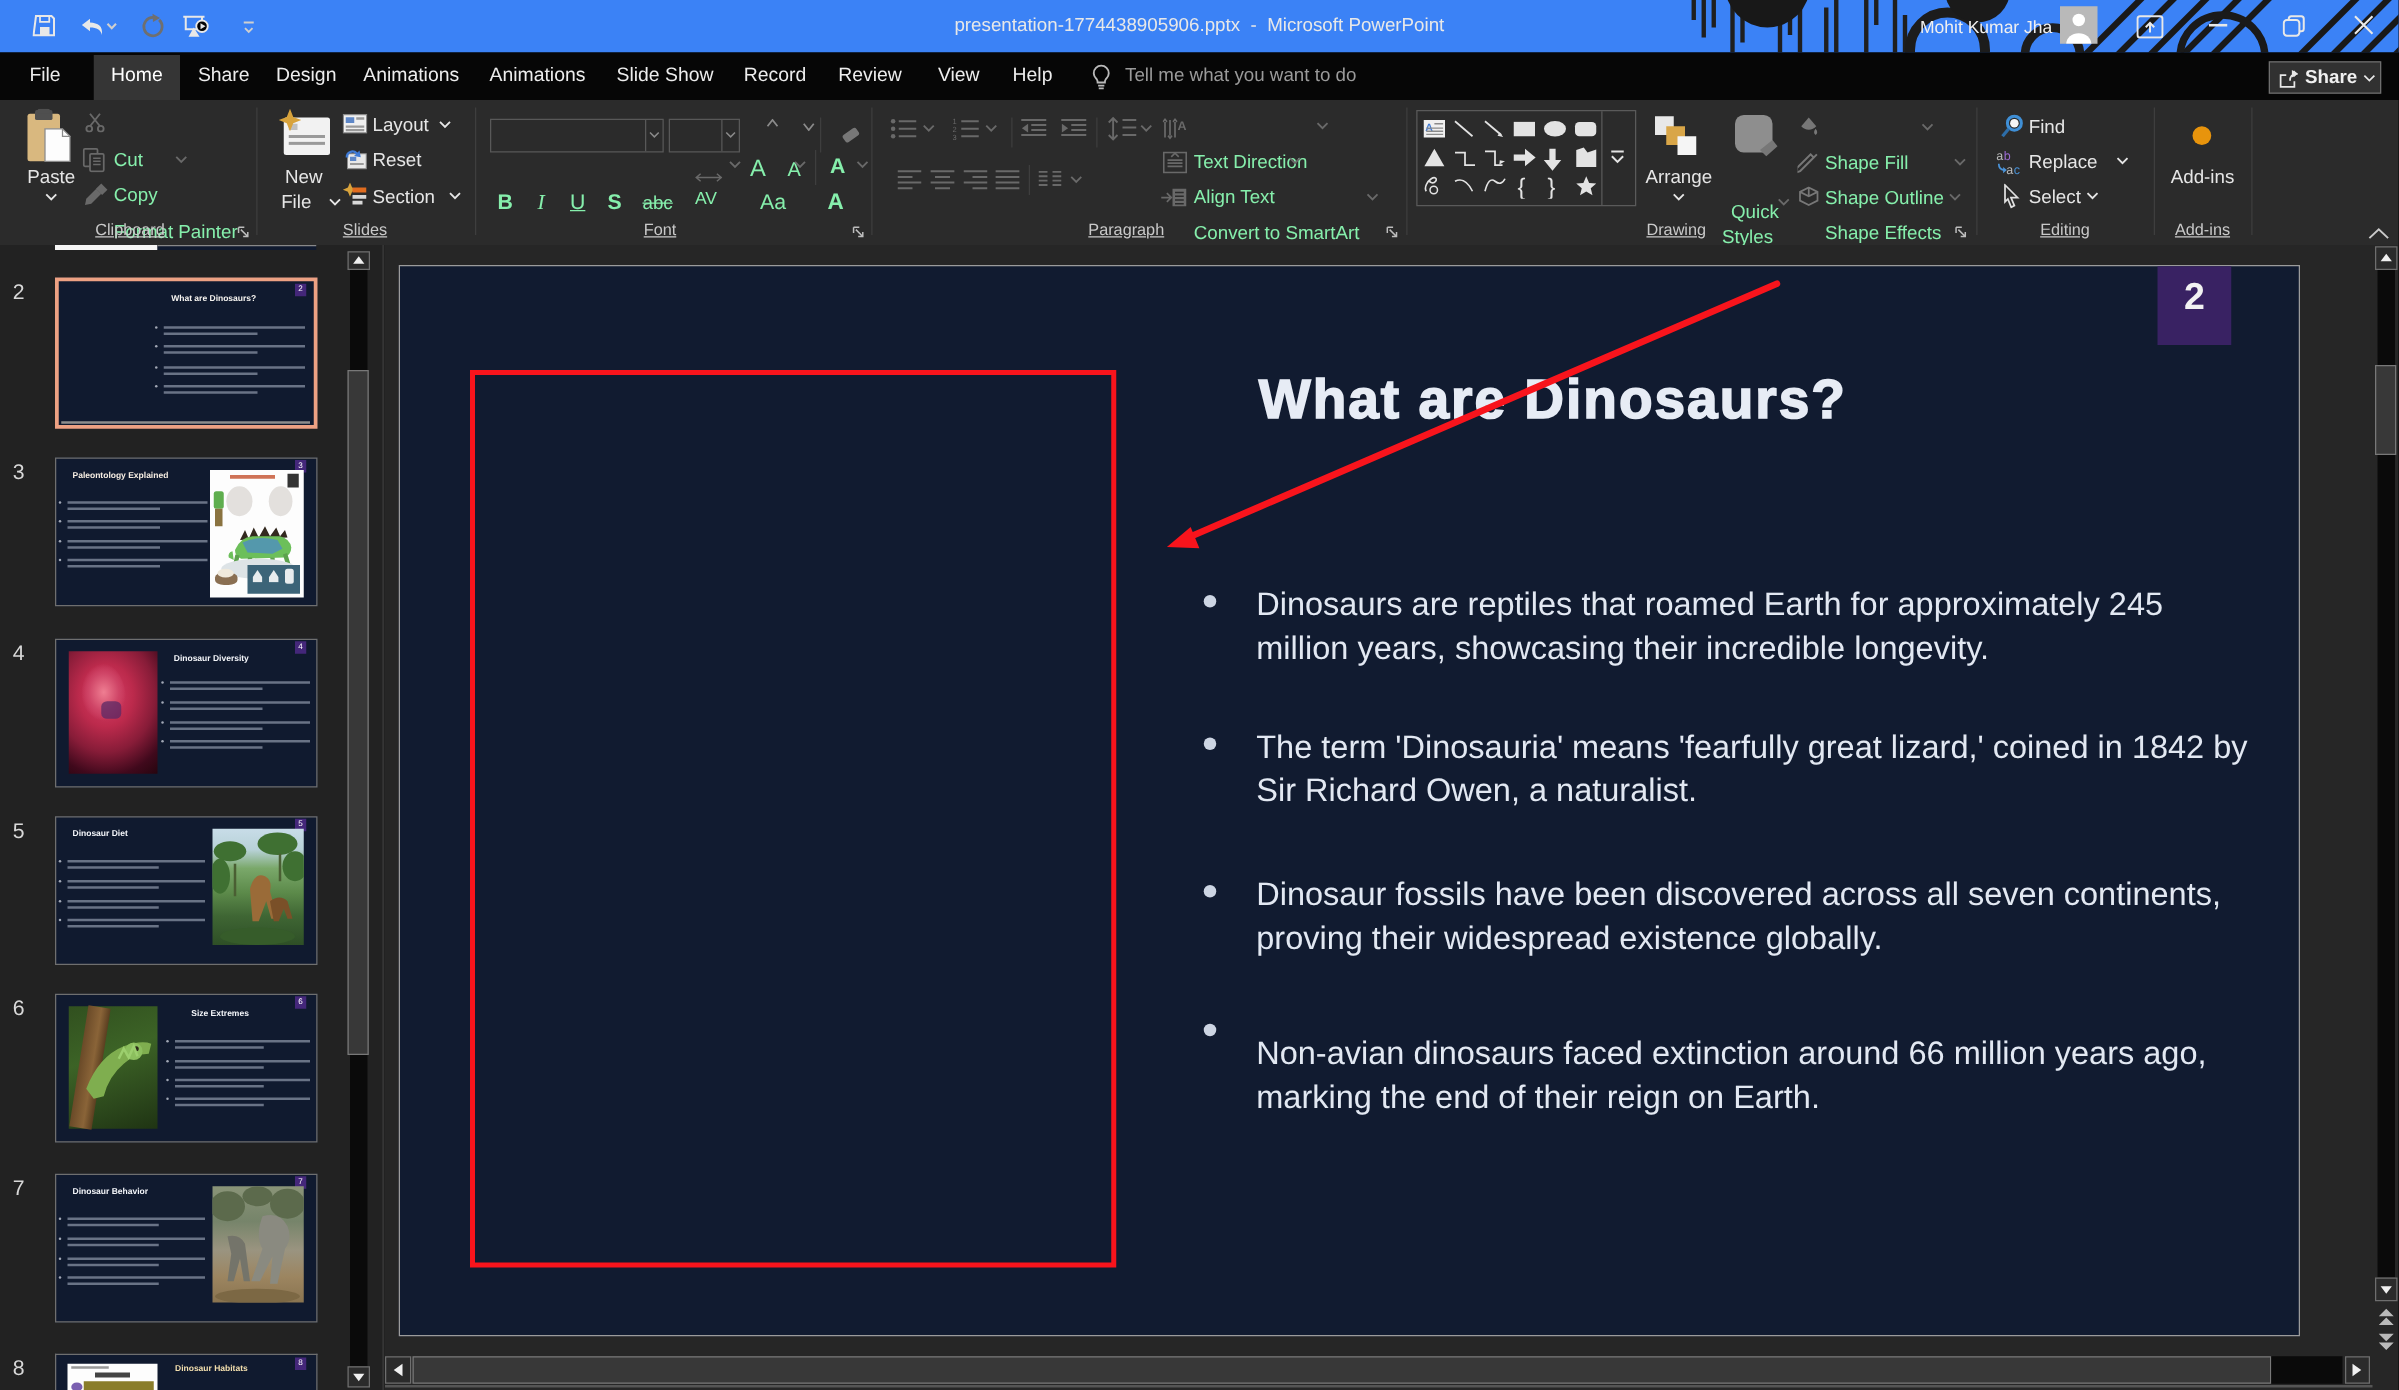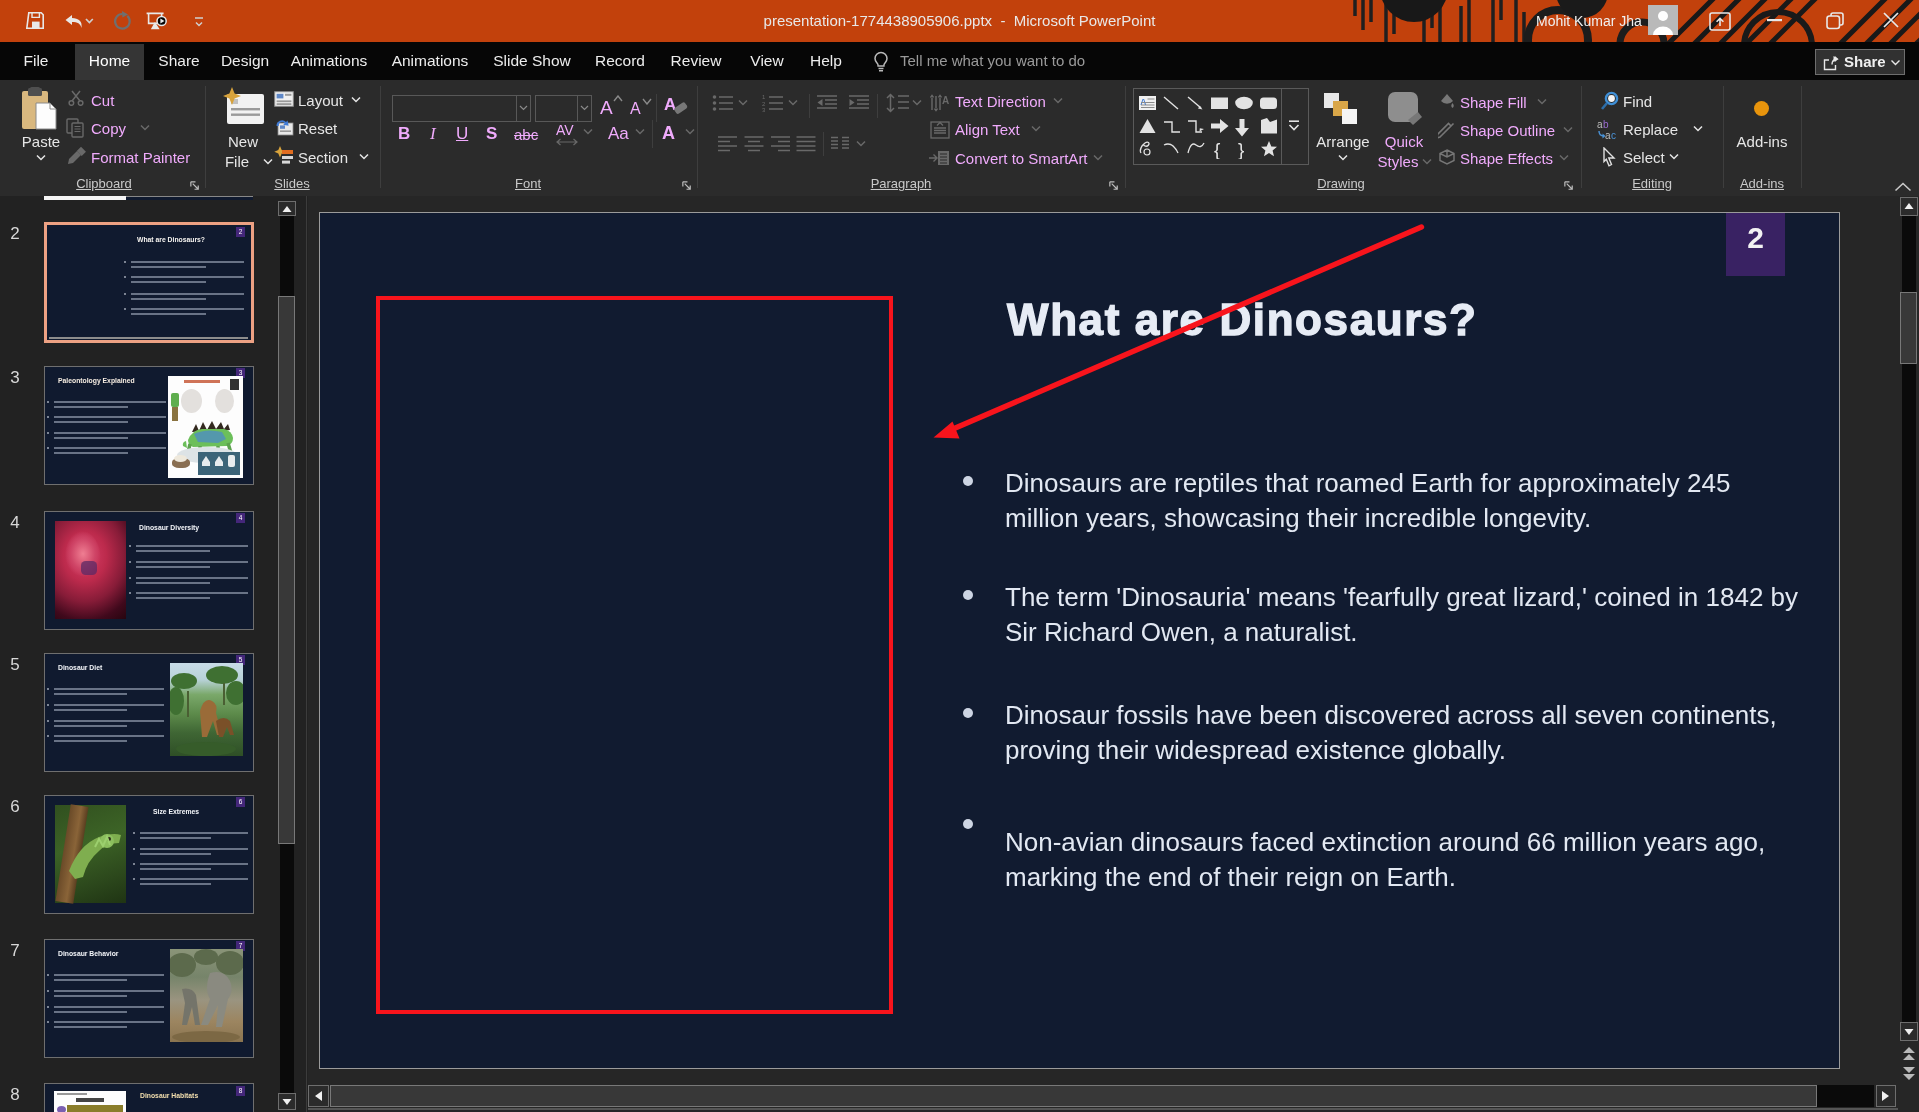--- a/index.html
+++ b/index.html
@@ -1,34 +1,34 @@
 <!DOCTYPE html>
 <html><head>
 <meta charset="utf-8">
 <style>
   * { margin:0; padding:0; box-sizing:border-box; }
   html,body { width:1919px; height:1112px; background:#000; overflow:hidden;
     font-family:"Liberation Sans", sans-serif; }
   .abs { position:absolute; }
   #stage { position:relative; width:1919px; height:1112px; background:#000; }
   
-  #titlebar { left:0; top:0; width:1919px; height:42px; background:#c2410c; }
+  #titlebar { left:0; top:0; width:1919px; height:42px; background:#3b82f6; }
   #titletext { left:0; top:0; width:1919px; text-align:center; line-height:42px;
     color:#e8e8e8; font-size:15px; }
   
   #tabrow { left:0; top:42px; width:1919px; height:38px; background:#060606; }
   .tab { position:absolute; top:0; height:38px; line-height:38px; color:#ededed;
     font-size:15.5px; text-align:center; }
   #hometab { position:absolute; left:75px; top:2px; width:69px; height:36px; background:#353535; }
   
   #ribbon { left:0; top:80px; width:1919px; height:116px; background:#2b2b2b; }
   .gsep { position:absolute; top:6px; width:1px; height:102px; background:#3e3e3e; }
   .glabel { position:absolute; top:96px; color:#c9c9c9; font-size:13px; width:120px; text-align:center;text-decoration:underline; }
   .rtxt15 { position:absolute; font-size:15px; line-height:18px; }
-  .dim { color:#f0abfc; }
+  .dim { color:#86efac;margin-top:28px; }
   .wtxt { color:#e6e6e6; }
   .launcher { position:absolute; top:179px; width:12px; height:12px; }
   
   #panel { left:0; top:196px; width:308px; height:916px; background:#222222; }
   .thumbnum { position:absolute; left:0px; width:30px; text-align:center; color:#d8d8d8; font-size:17px; }
   .thumb { position:absolute; left:44px; width:210px; height:119px; background:#101a2f;
     border:1px solid #6f6f6f; overflow:hidden; }
   .tp { position:absolute; background:rgba(193,203,222,0.5); height:1.5px !important; }
   .tp::before { content:""; position:absolute; left:-7px; top:0px; width:2.2px; height:2.2px;
     border-radius:50%; background:rgba(223,228,238,0.7); }

